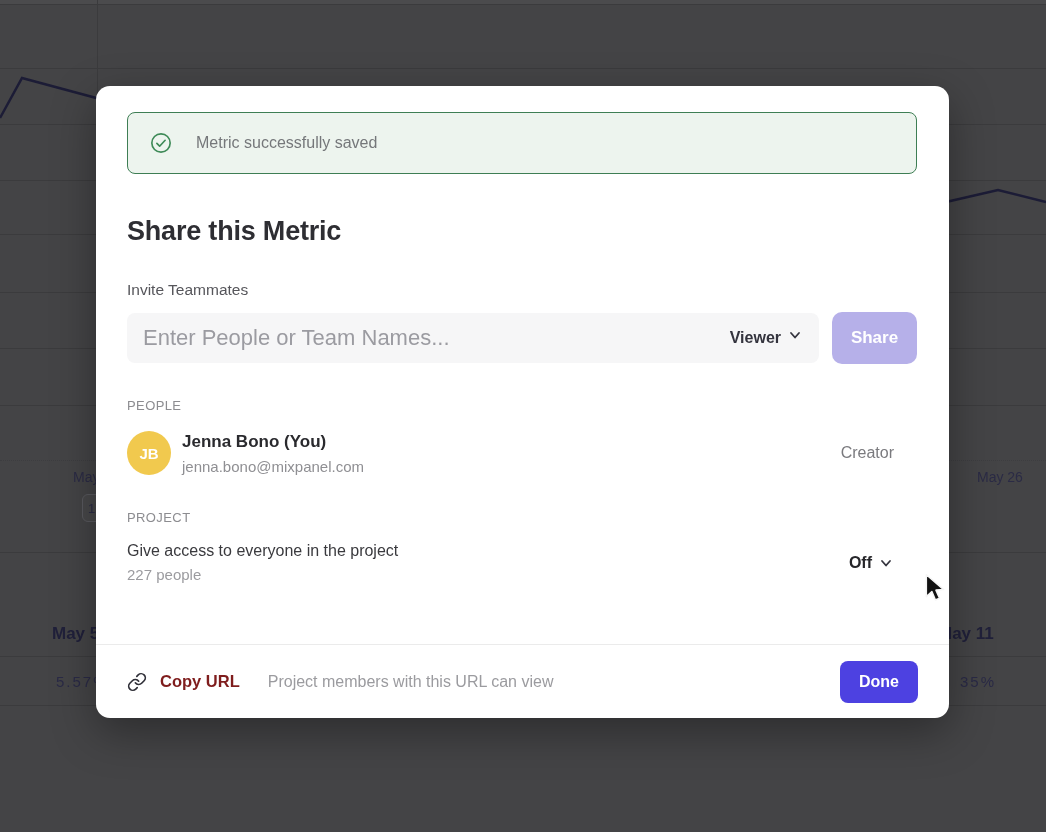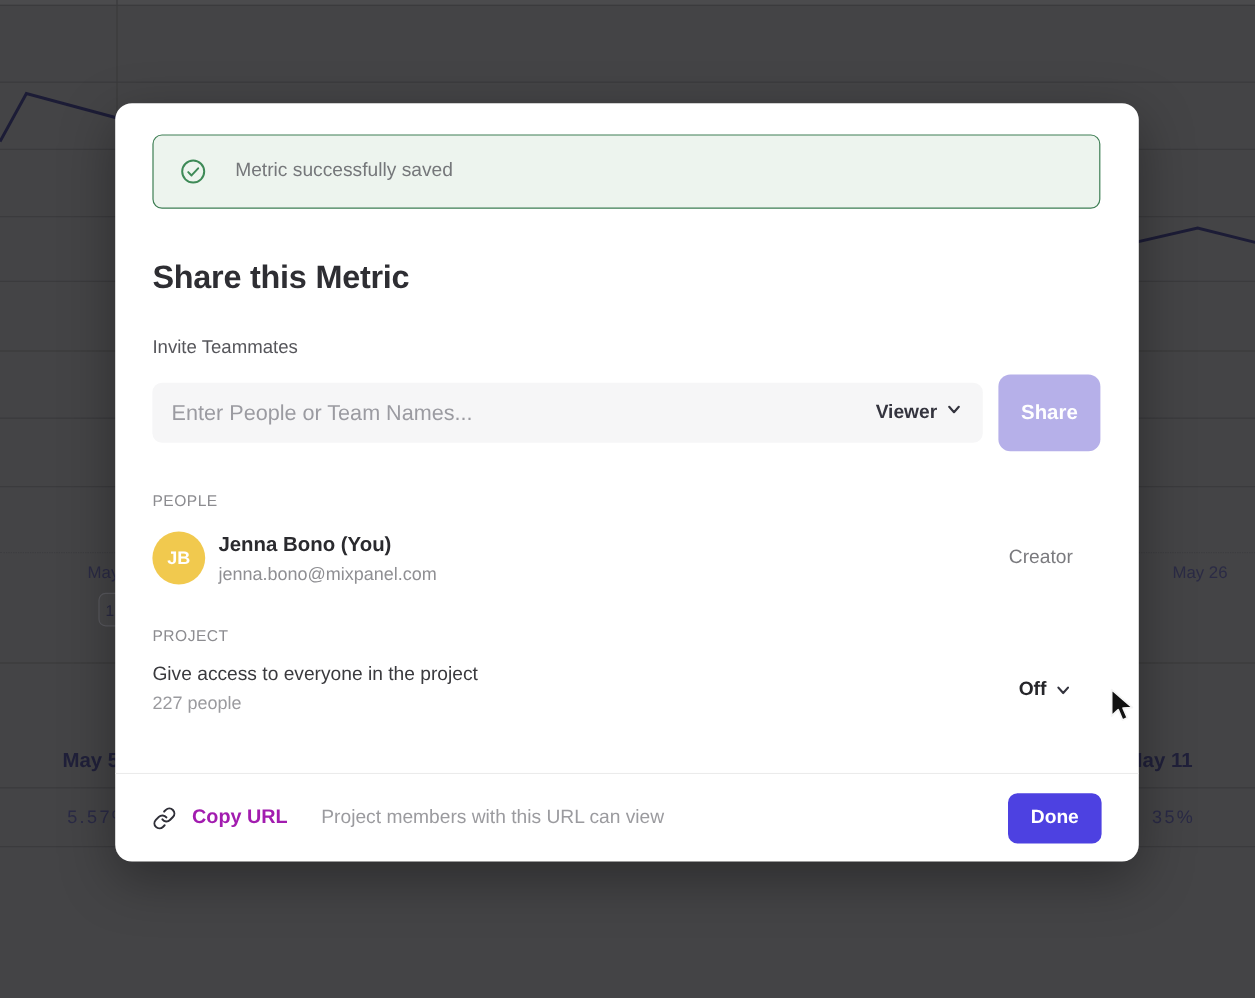--- a/index.html
+++ b/index.html
@@ -41,28 +41,28 @@
     margin-top:42px; font-size:27px; font-weight:700; color:#2e2e33; letter-spacing:-0.2px;
   }
   .invite-label { margin-top:34px; font-size:15.5px; color:#56565b; }
   .invite-row { margin-top:13px; display:flex; align-items:center; }
   .invite-input-wrap {
     flex:1; height:50px; background:#f6f6f7; border-radius:8px;
     display:flex; align-items:center; padding:0 18px 0 16px;
   }
   .invite-input {
     flex:1; border:none; outline:none; background:transparent;
-    font-family:inherit; font-size:18px; color:#333; min-width:0;
+    font-family:inherit; font-size:22px; color:#333; min-width:0;
   }
   .invite-input::placeholder { color:#9b9ba1; }
   .role-select { display:flex; align-items:flex-start; cursor:pointer; margin-left:12px; }
   .role-label { font-size:16px; font-weight:600; color:#34343e; }
   .chev { width:12px; height:12px; margin-left:8px; stroke:#34343e; }
   .share-btn {
-    margin-left:13px; width:85px; height:64px; border:none; border-radius:10px;
+    margin-left:13px; width:85px; height:52px; border:none; border-radius:10px;
     background:#b6b0e9; color:#ffffff; font-family:inherit; font-size:17px; font-weight:700;
     cursor:default;
     text-align:center;
   }
   .section-label {
     margin-top:34px; font-size:13px; font-weight:500; color:#8c8c90; letter-spacing:0.4px;
   }
   .member-row { margin-top:18px; display:flex; align-items:center; }
   .avatar {
     width:44px; height:44px; border-radius:50%; background:#f1c94e;
@@ -78,21 +78,21 @@
   .project-title { font-size:16px; color:#3a3a3e; }
   .project-sub { margin-top:6px; font-size:15px; color:#9b9b9f; }
   .project-toggle { margin-left:auto; margin-right:25px; display:flex; align-items:center; cursor:pointer; }
   .toggle-label { font-size:16px; font-weight:700; color:#26262a; }
   .modal-footer {
     position:absolute; left:0; right:0; bottom:0; height:74px;
     border-top:1px solid #ebebeb; display:flex; align-items:center;
     padding:0 31px; border-radius:0 0 14px 14px;
   }
   .link-icon { width:20px; height:20px; stroke:#2f2f38; flex:0 0 auto; }
-  .copy-url { margin-left:13px; font-size:16.5px; font-weight:700; color:#a21caf; cursor:pointer; }
+  .copy-url { margin-left:13px; font-size:16.5px; font-weight:700; color:#7f1d1d; cursor:pointer; }
   .footer-hint { margin-left:28px; font-size:16px; color:#9b9b9f; }
   .done-btn {
     margin-left:auto; width:78px; height:42px; border:none; border-radius:8px;
     background:#4d41e1; color:#ffffff; font-family:inherit; font-size:16px; font-weight:600;
     cursor:pointer;
   }
   .cursor { position:absolute; left:921px; top:573px; width:28px; height:30px; z-index:50; }
 </style>
 </head>
 <body>

